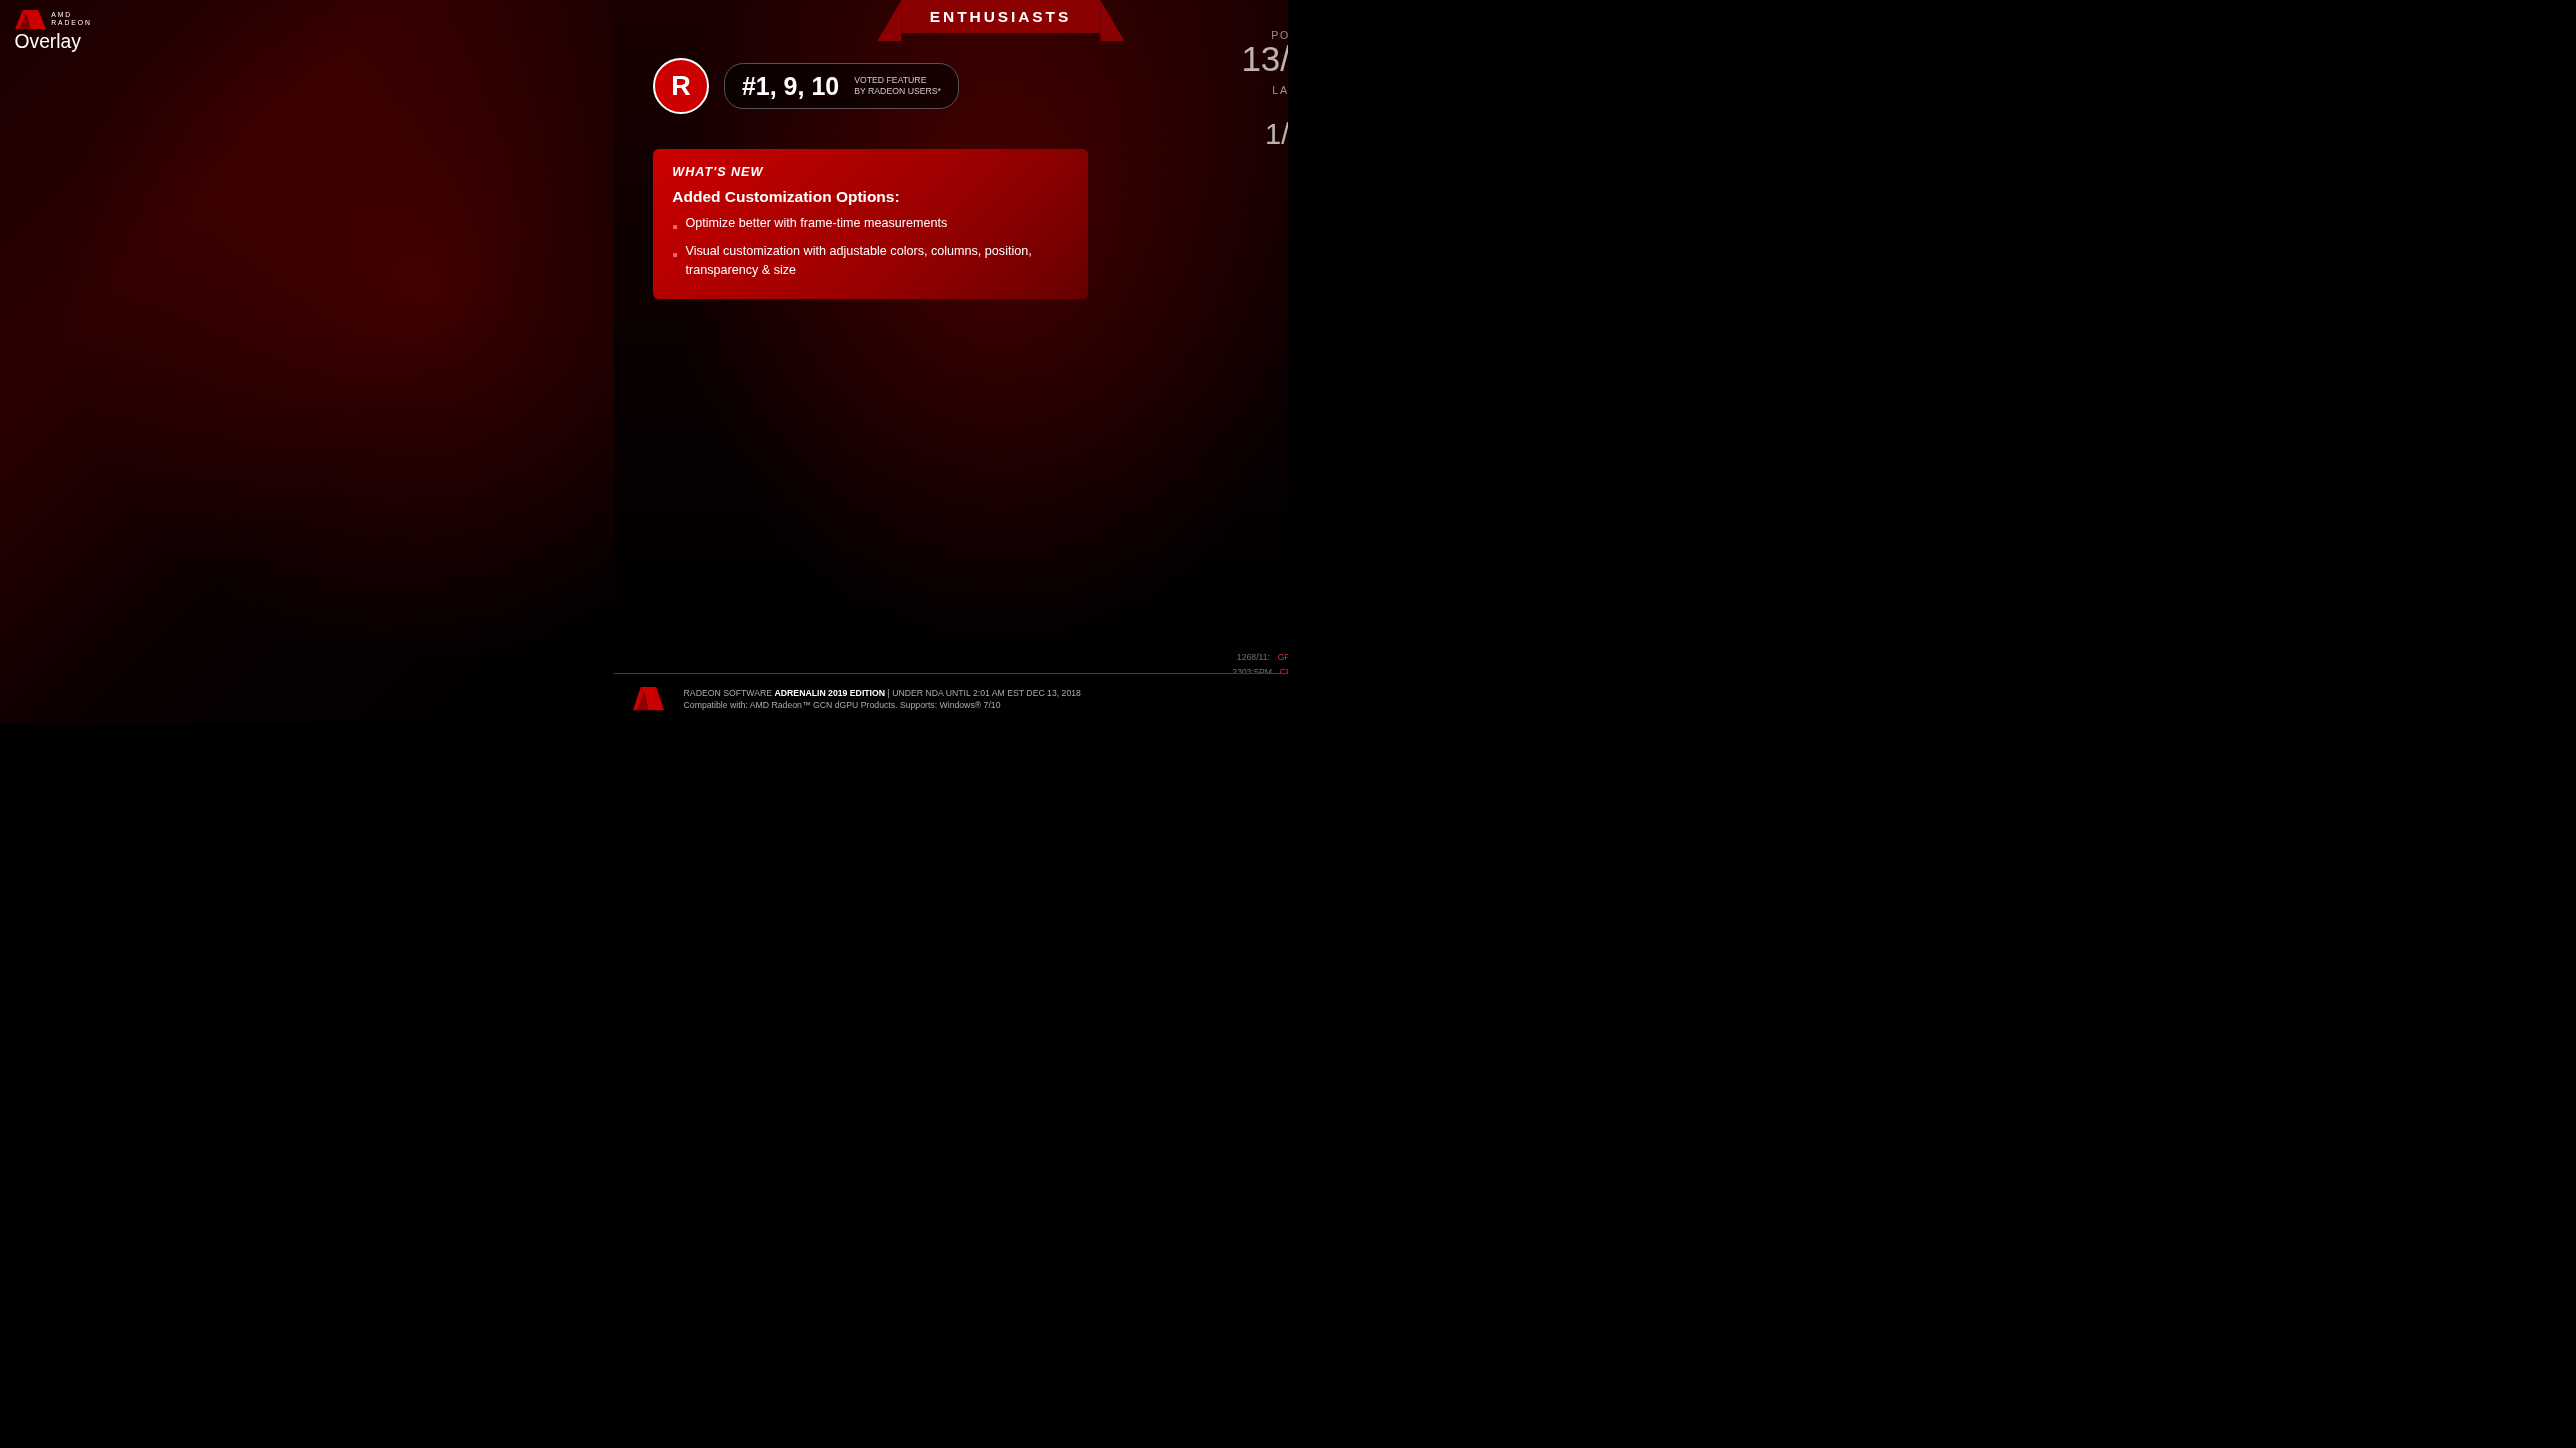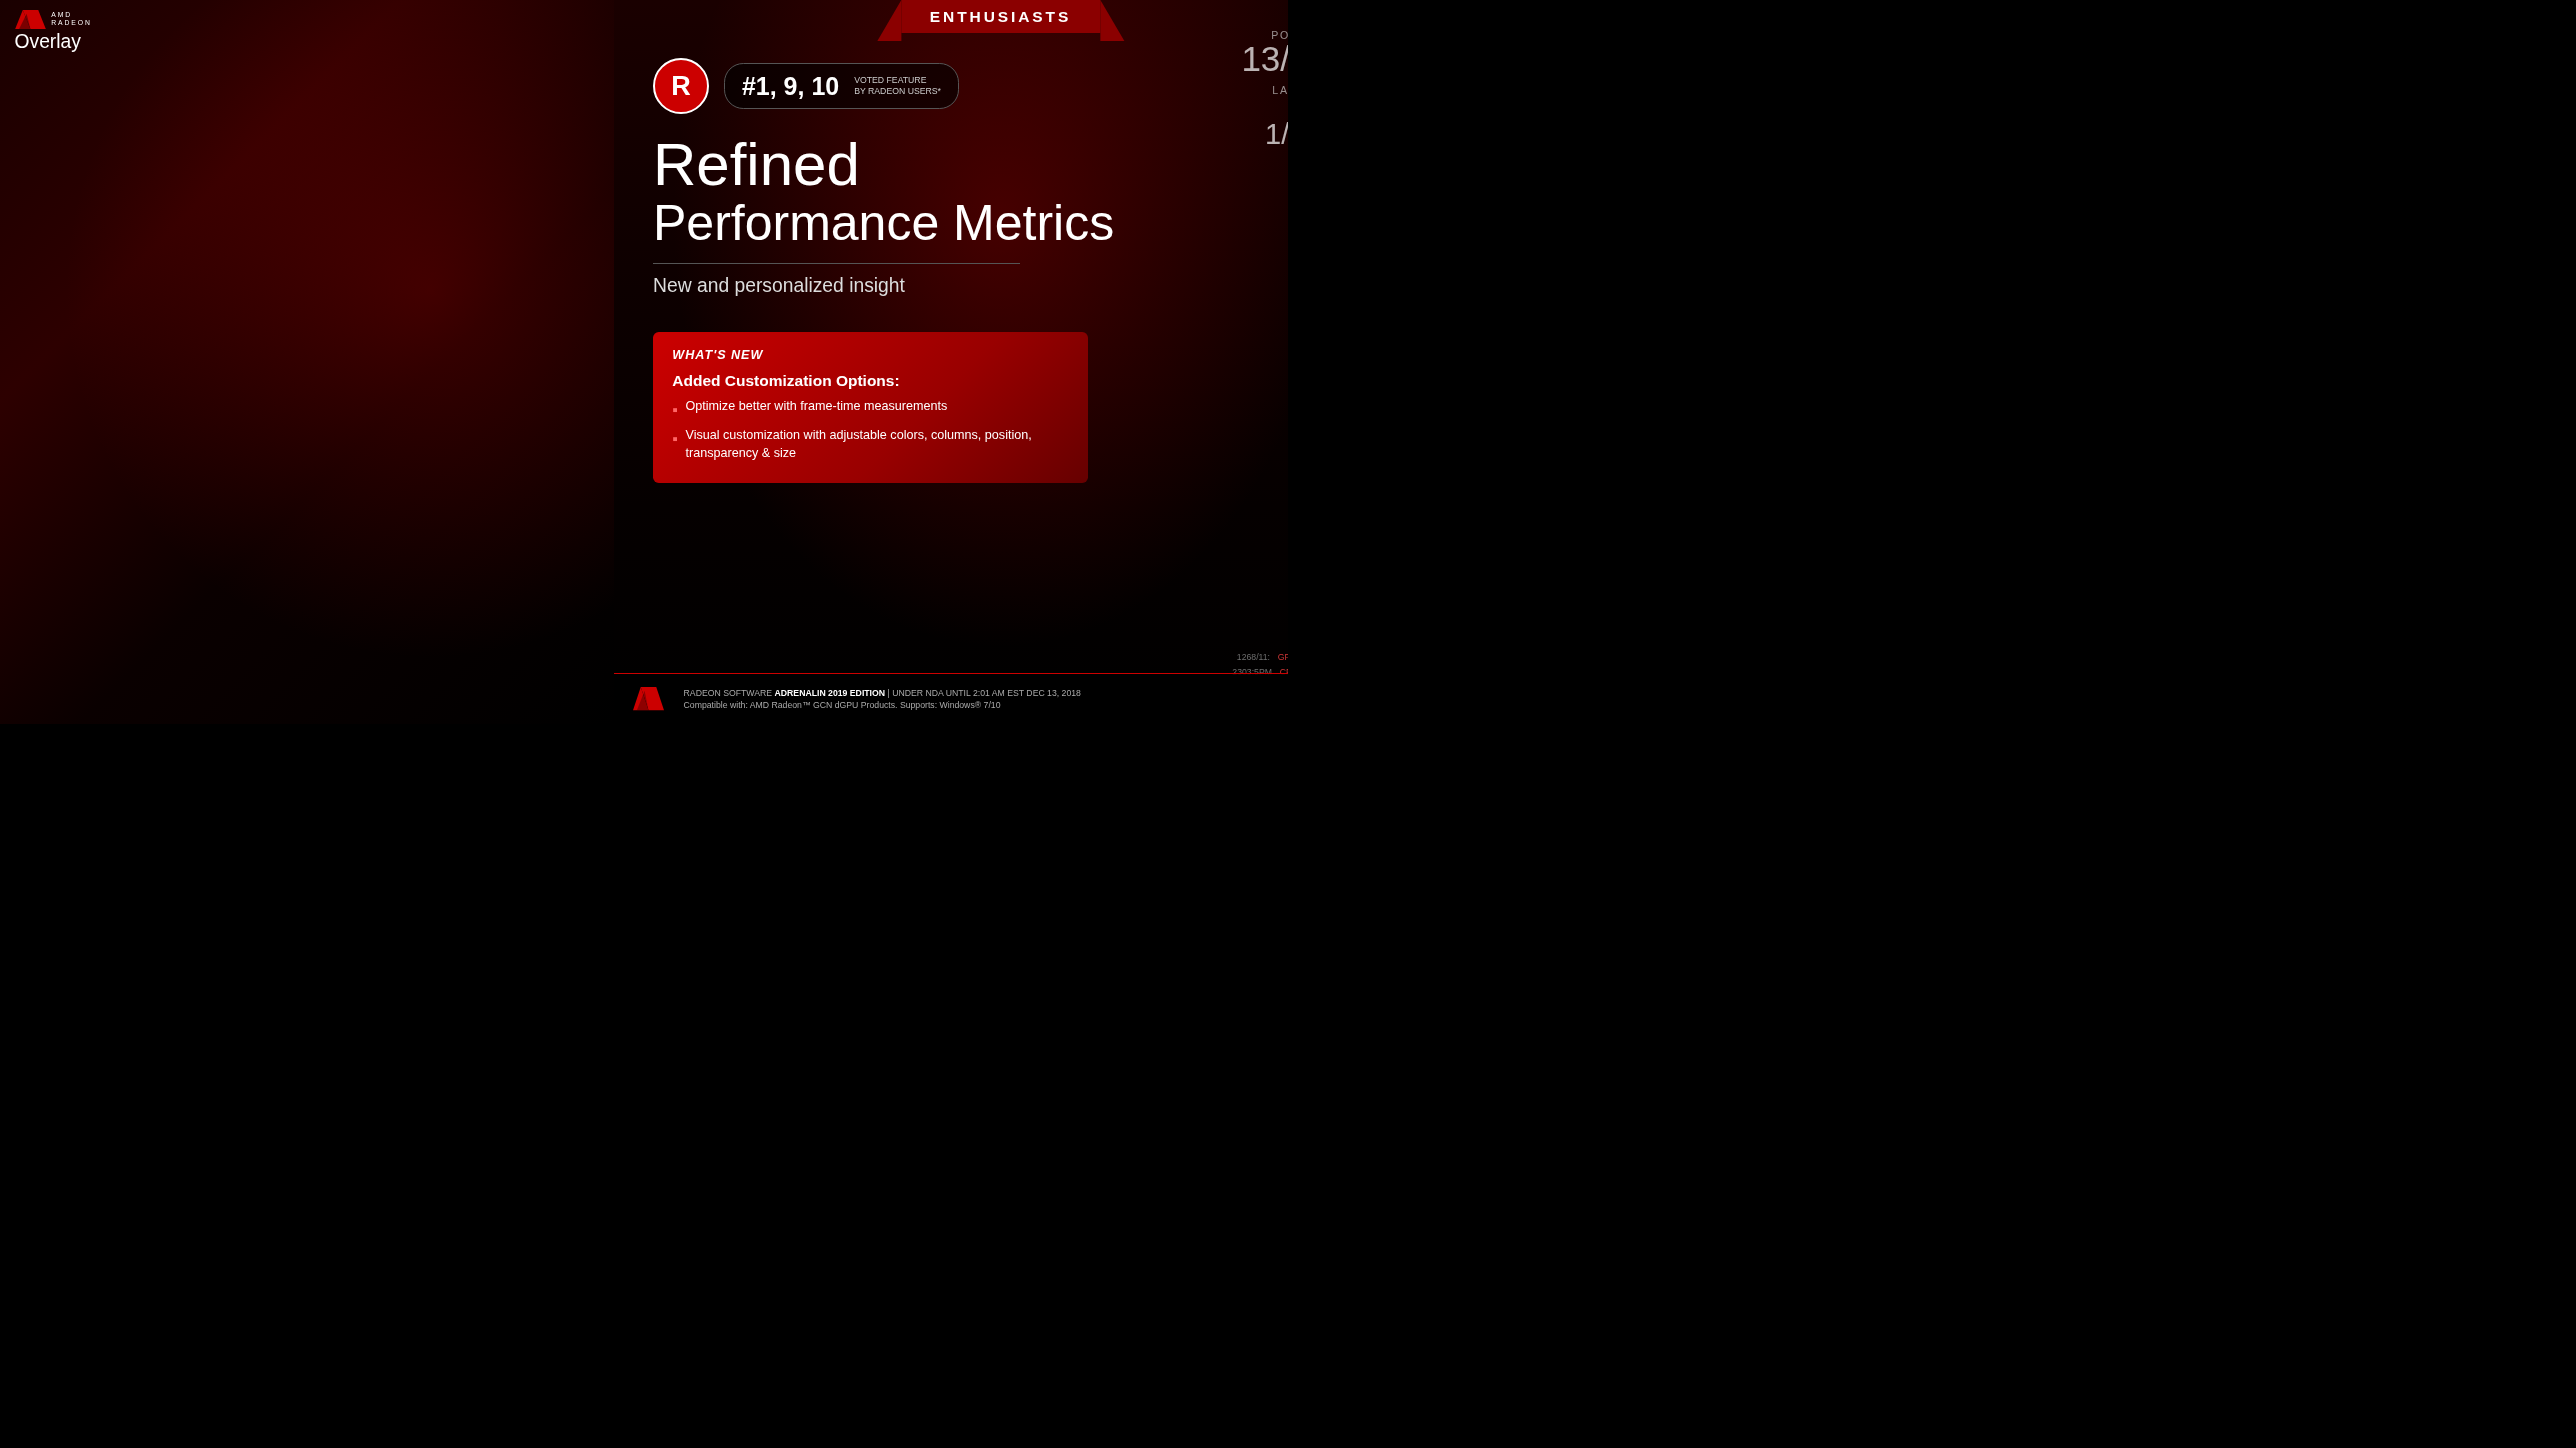--- a/index.html
+++ b/index.html
@@ -587,26 +587,20 @@
     </div>
     <div class="badge-text-box">
       <span class="badge-number">#1, 9, 10</span>
       <div class="badge-subtitle">
         <div>VOTED FEATURE</div>
         <div>BY RADEON USERS*</div>
       </div>
     </div>
   </div>
 
-  <div class="main-headline">
-    <div class="headline-refined">Refined</div>
-    <div class="headline-perf">Performance Metrics</div>
-    <div class="headline-divider"></div>
-    <div class="headline-sub">New and personalized insight</div>
-  </div>
 
   <div class="whats-new-card">
     <div class="whats-new-label">WHAT'S NEW</div>
     <div class="whats-new-title">Added Customization Options:</div>
     <div class="whats-new-item">
       <span class="bullet">▪</span>
       <span>Optimize better with frame-time measurements</span>
     </div>
     <div class="whats-new-item">
       <span class="bullet">▪</span>

